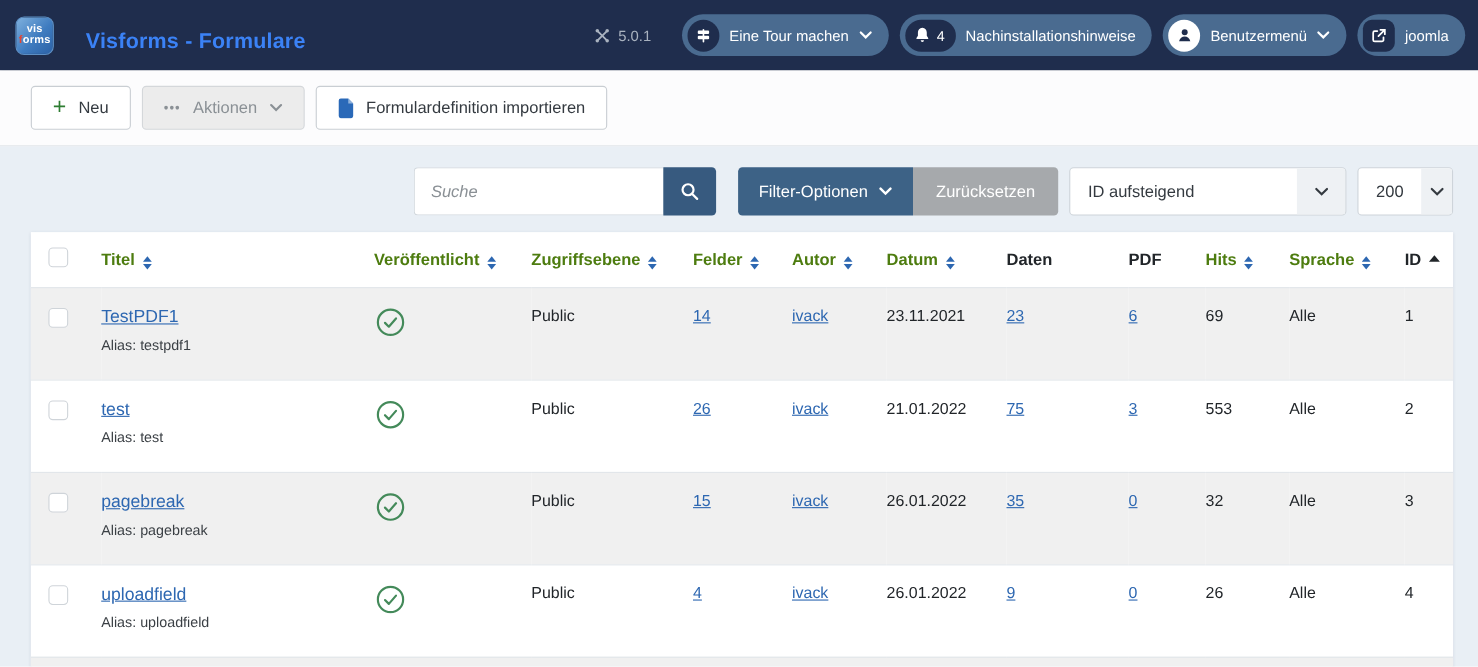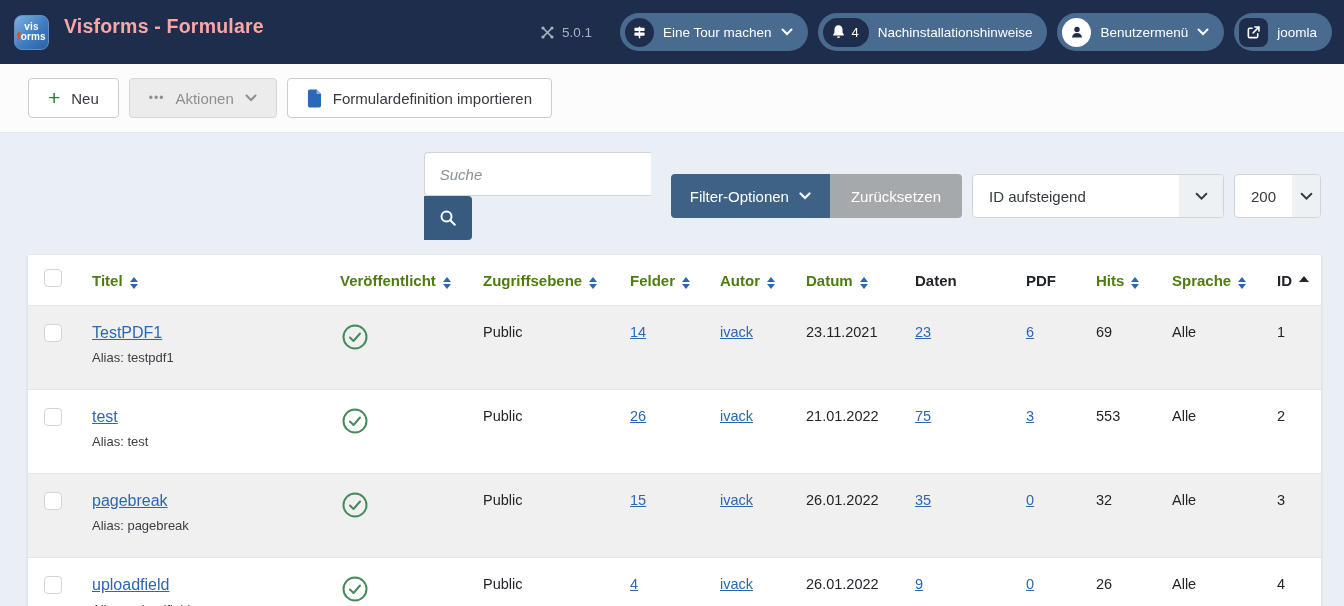--- a/index.html
+++ b/index.html
@@ -3,28 +3,28 @@
 <meta charset="utf-8">
 <style>
   * { margin:0; padding:0; box-sizing:border-box; }
   html,body { width:1344px; height:606px; overflow:hidden; }
   body { font-family:"Liberation Sans", sans-serif; background:#e9eff5; }
   button { font-family:inherit; cursor:pointer; }
 
   
   .navbar { height:64px; background:#1f2d4d; display:flex; align-items:center;
             justify-content:space-between; padding:0 12px; box-shadow:0 1px 3px rgba(0,0,0,.25); }
-  .nav-left { display:flex; align-items:flex-start; gap:15px; padding-left:2px; }
+  .nav-left { display:flex; align-items:flex-end; gap:29px; padding-left:2px; }
   .logo { width:35px; height:35px; border-radius:8px;
           background:linear-gradient(135deg,#7fb1de 0%,#3f7cc0 55%,#2b61a6 100%);
           display:flex; flex-direction:column; align-items:center; justify-content:center;
           color:#fff; font-weight:bold; border:1px solid #5d8fc4; }
   .logo span { font-size:10px; line-height:10px; letter-spacing:.2px; }
   .logo .l2::first-letter { color:#e8432f; }
-  .nav-title { color:#fca5a5; font-size:19.5px; font-weight:600; letter-spacing:.2px; }
+  .nav-title { color:#3b82f6; font-size:19.5px; font-weight:600; letter-spacing:.2px; }
   .nav-right { display:flex; align-items:center; gap:10px; }
   .version { display:flex; align-items:center; gap:7px; color:#a9b2bf; font-size:13.5px; margin-right:18px; }
   .pill { height:38px; border-radius:19px; background:#4a6b90; border:none; color:#fff;
           font-size:13.5px; display:flex; align-items:center; gap:9px; padding:0 15px 0 5px; }
   .pill-circle { width:29px; height:29px; border-radius:50%; background:#1f2d4d;
                  display:flex; align-items:center; justify-content:center; flex:0 0 auto; }
   .pill-badge { height:29px; border-radius:15px; background:#1f2d4d; display:flex; align-items:center;
                 gap:6px; padding:0 10px 0 8px; font-size:13px; flex:0 0 auto; }
   .pill-square { width:29px; height:29px; border-radius:8px; background:#1f2d4d;
                  display:flex; align-items:center; justify-content:center; flex:0 0 auto; }
@@ -36,21 +36,21 @@
              display:flex; align-items:center; gap:10px; padding:0 28px; }
   .tbtn { height:40px; border-radius:4px; border:1px solid #c9ced3; background:#fff;
           font-size:15px; color:#343a40; display:flex; align-items:center; gap:11px; padding:0 19px; }
   .tbtn .plus { color:#2e7d32; font-size:21px; font-weight:400; line-height:1; margin-top:-2px; }
   .tbtn.disabled { background:#ececec; color:#8a9095; border-color:#d4d7da; cursor:default; }
   .tbtn.disabled .dots { font-size:12px; letter-spacing:1px; }
 
   
   .content { padding:19px 23px 0 28px; }
   .filter-row { display:flex; justify-content:flex-end; align-items:center; margin-bottom:15px; }
-  .search-group { display:flex;flex-direction:column; }
+  .search-group { display:flex; }
   .search-input { width:227px; height:44px; border:1px solid #ced4da; border-right:none;
                   border-radius:4px 0 0 4px; padding:0 15px; font-size:15px; color:#333; outline:none; }
   .search-input::placeholder { font-style:italic; color:#8a9095; }
   .search-btn { width:48px; height:44px; border:none; border-radius:0 4px 4px 0; background:#375a7f;
                 display:flex; align-items:center; justify-content:center; }
   .fgroup { display:flex; margin-left:20px;justify-content:flex-end; }
   .filter-btn { height:44px; border:none; border-radius:4px 0 0 4px; background:#3d6286; color:#fff;
                 font-size:15px; display:flex; align-items:center; gap:10px; padding:0 19px; }
   .reset-btn { height:44px; border:none; border-radius:0 4px 4px 0; background:#a6a9ac; color:#fff;
                font-size:15px; padding:0 21px; cursor:default; }

